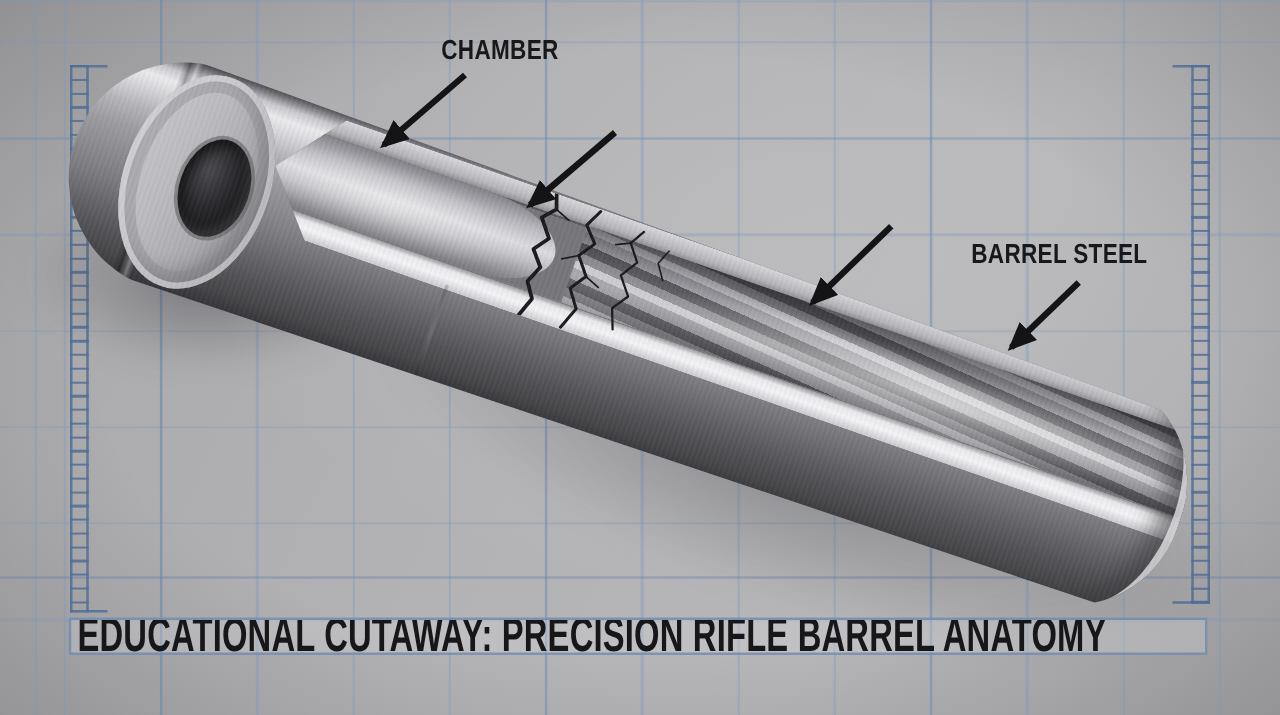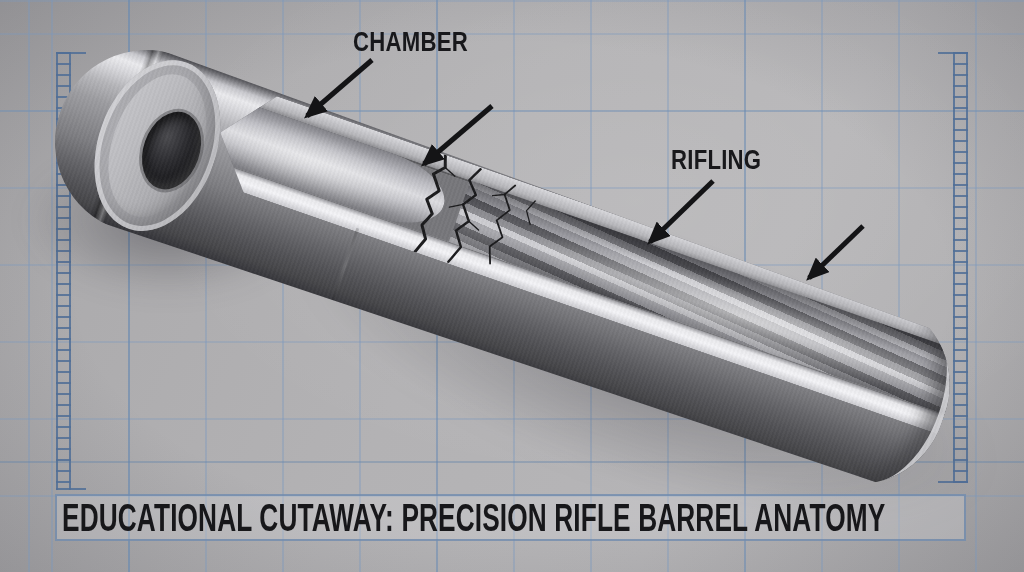--- a/index.html
+++ b/index.html
@@ -86,24 +86,24 @@
   .throat-cracks{position:absolute;left:196px;top:0;width:140px;height:102px;}
   .seam{position:absolute;left:318px;top:104px;bottom:0;width:3px;opacity:0.55;
     background:linear-gradient(180deg, rgba(0,0,0,0.30), rgba(255,255,255,0.22) 50%, rgba(0,0,0,0.30));}
   .muzzle-rim{position:absolute;right:-4px;top:6px;width:98px;height:172px;border-radius:50%;
     clip-path:polygon(40% 0, 100% 0, 100% 100%, 12% 100%);
     box-shadow:inset -14px -4px 0 -4px rgba(218,218,222,0.85), inset -30px -8px 18px -8px rgba(56,56,60,0.60);}
   .texture{position:absolute;inset:0;opacity:0.5;
     background:repeating-linear-gradient(90deg, rgba(255,255,255,0.045) 0 2px, rgba(0,0,0,0.045) 2px 4px);}
   
   .arrows{position:absolute;left:0;top:0;pointer-events:none;}
-  .part-label{position:absolute;color:#18181b;font-weight:700;font-size:27px;line-height:1;white-space:nowrap;}
+  .part-label{position:absolute;color:#18181b;font-weight:700;font-size:22px;line-height:1;white-space:nowrap;}
   .cond{display:inline-block;transform:scaleX(0.82);transform-origin:0 0;letter-spacing:0.3px;}
   
-  .caption-box{position:absolute;left:55px;top:494px;width:911px;height:47px;box-sizing:border-box;
+  .caption-box{position:absolute;left:55px;top:494px;width:911px;height:30px;box-sizing:border-box;
     border:2px solid rgba(100,130,168,0.70);
     background:rgba(218,218,222,0.30);
     display:flex;align-items:center;padding-left:5px;overflow:hidden;}
   .caption-text{color:#17171a;font-weight:700;font-size:38px;line-height:1;white-space:nowrap;
     display:inline-block;transform:scaleX(0.69);transform-origin:0 50%;letter-spacing:0.2px;}
 </style>
 </head>
 <body>
 
 <div id="scene">
@@ -159,21 +159,21 @@
     </defs>
     <line x1="372" y1="60" x2="307" y2="116" stroke="#141416" stroke-width="5" marker-end="url(#ah)"></line>
     <line x1="492" y1="106" x2="424" y2="164" stroke="#141416" stroke-width="5" marker-end="url(#ah)"></line>
     <line x1="713" y1="181" x2="650" y2="242" stroke="#141416" stroke-width="5" marker-end="url(#ah)"></line>
     <line x1="863" y1="226" x2="809" y2="278" stroke="#141416" stroke-width="5" marker-end="url(#ah)"></line>
   </svg>
 
   <div class="part-label" style="left:353px;top:29px">
     <span class="cond">CHAMBER</span>
   </div>
-  <div class="part-label" style="left:671px;top:147px">
-    <span class="cond">RIFLING</span>
+  <div class="part-label" style="left:777px;top:192px">
+    <span class="cond">BARREL STEEL</span>
   </div>
 
   <div class="caption-box">
     <span class="caption-text">EDUCATIONAL CUTAWAY: PRECISION RIFLE BARREL ANATOMY</span>
   </div>
 
 </div>
 
 </body></html>

